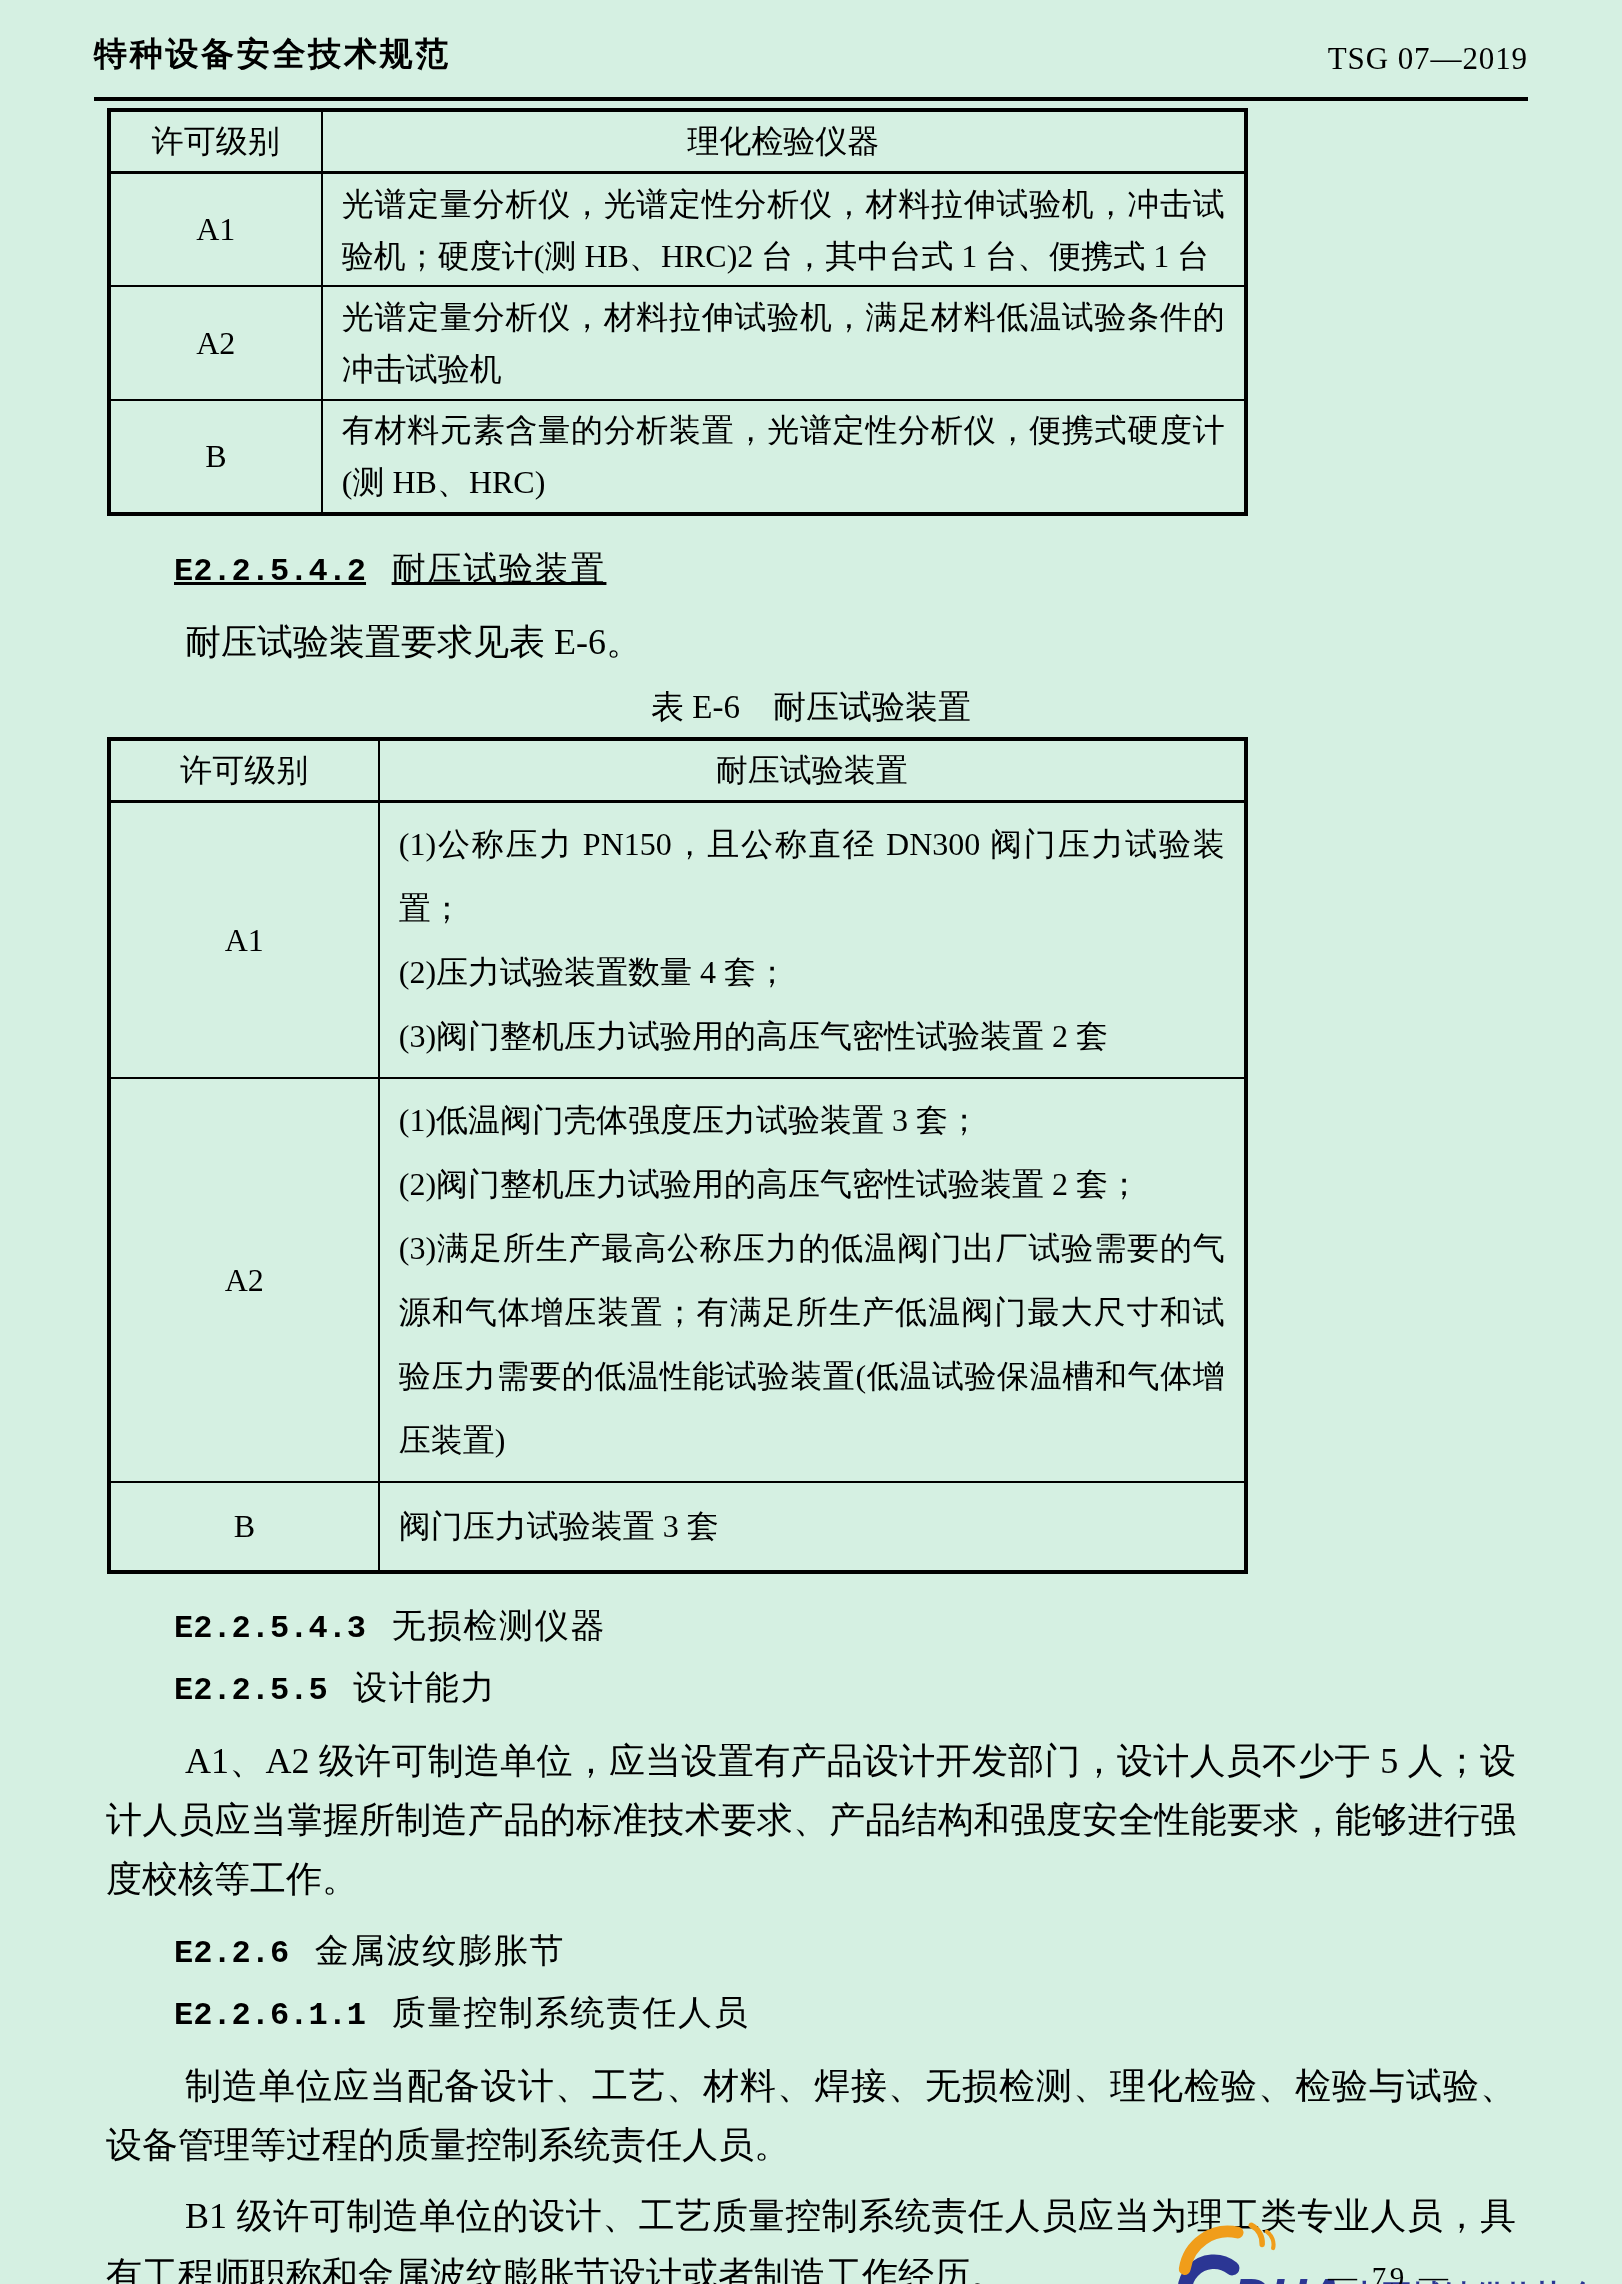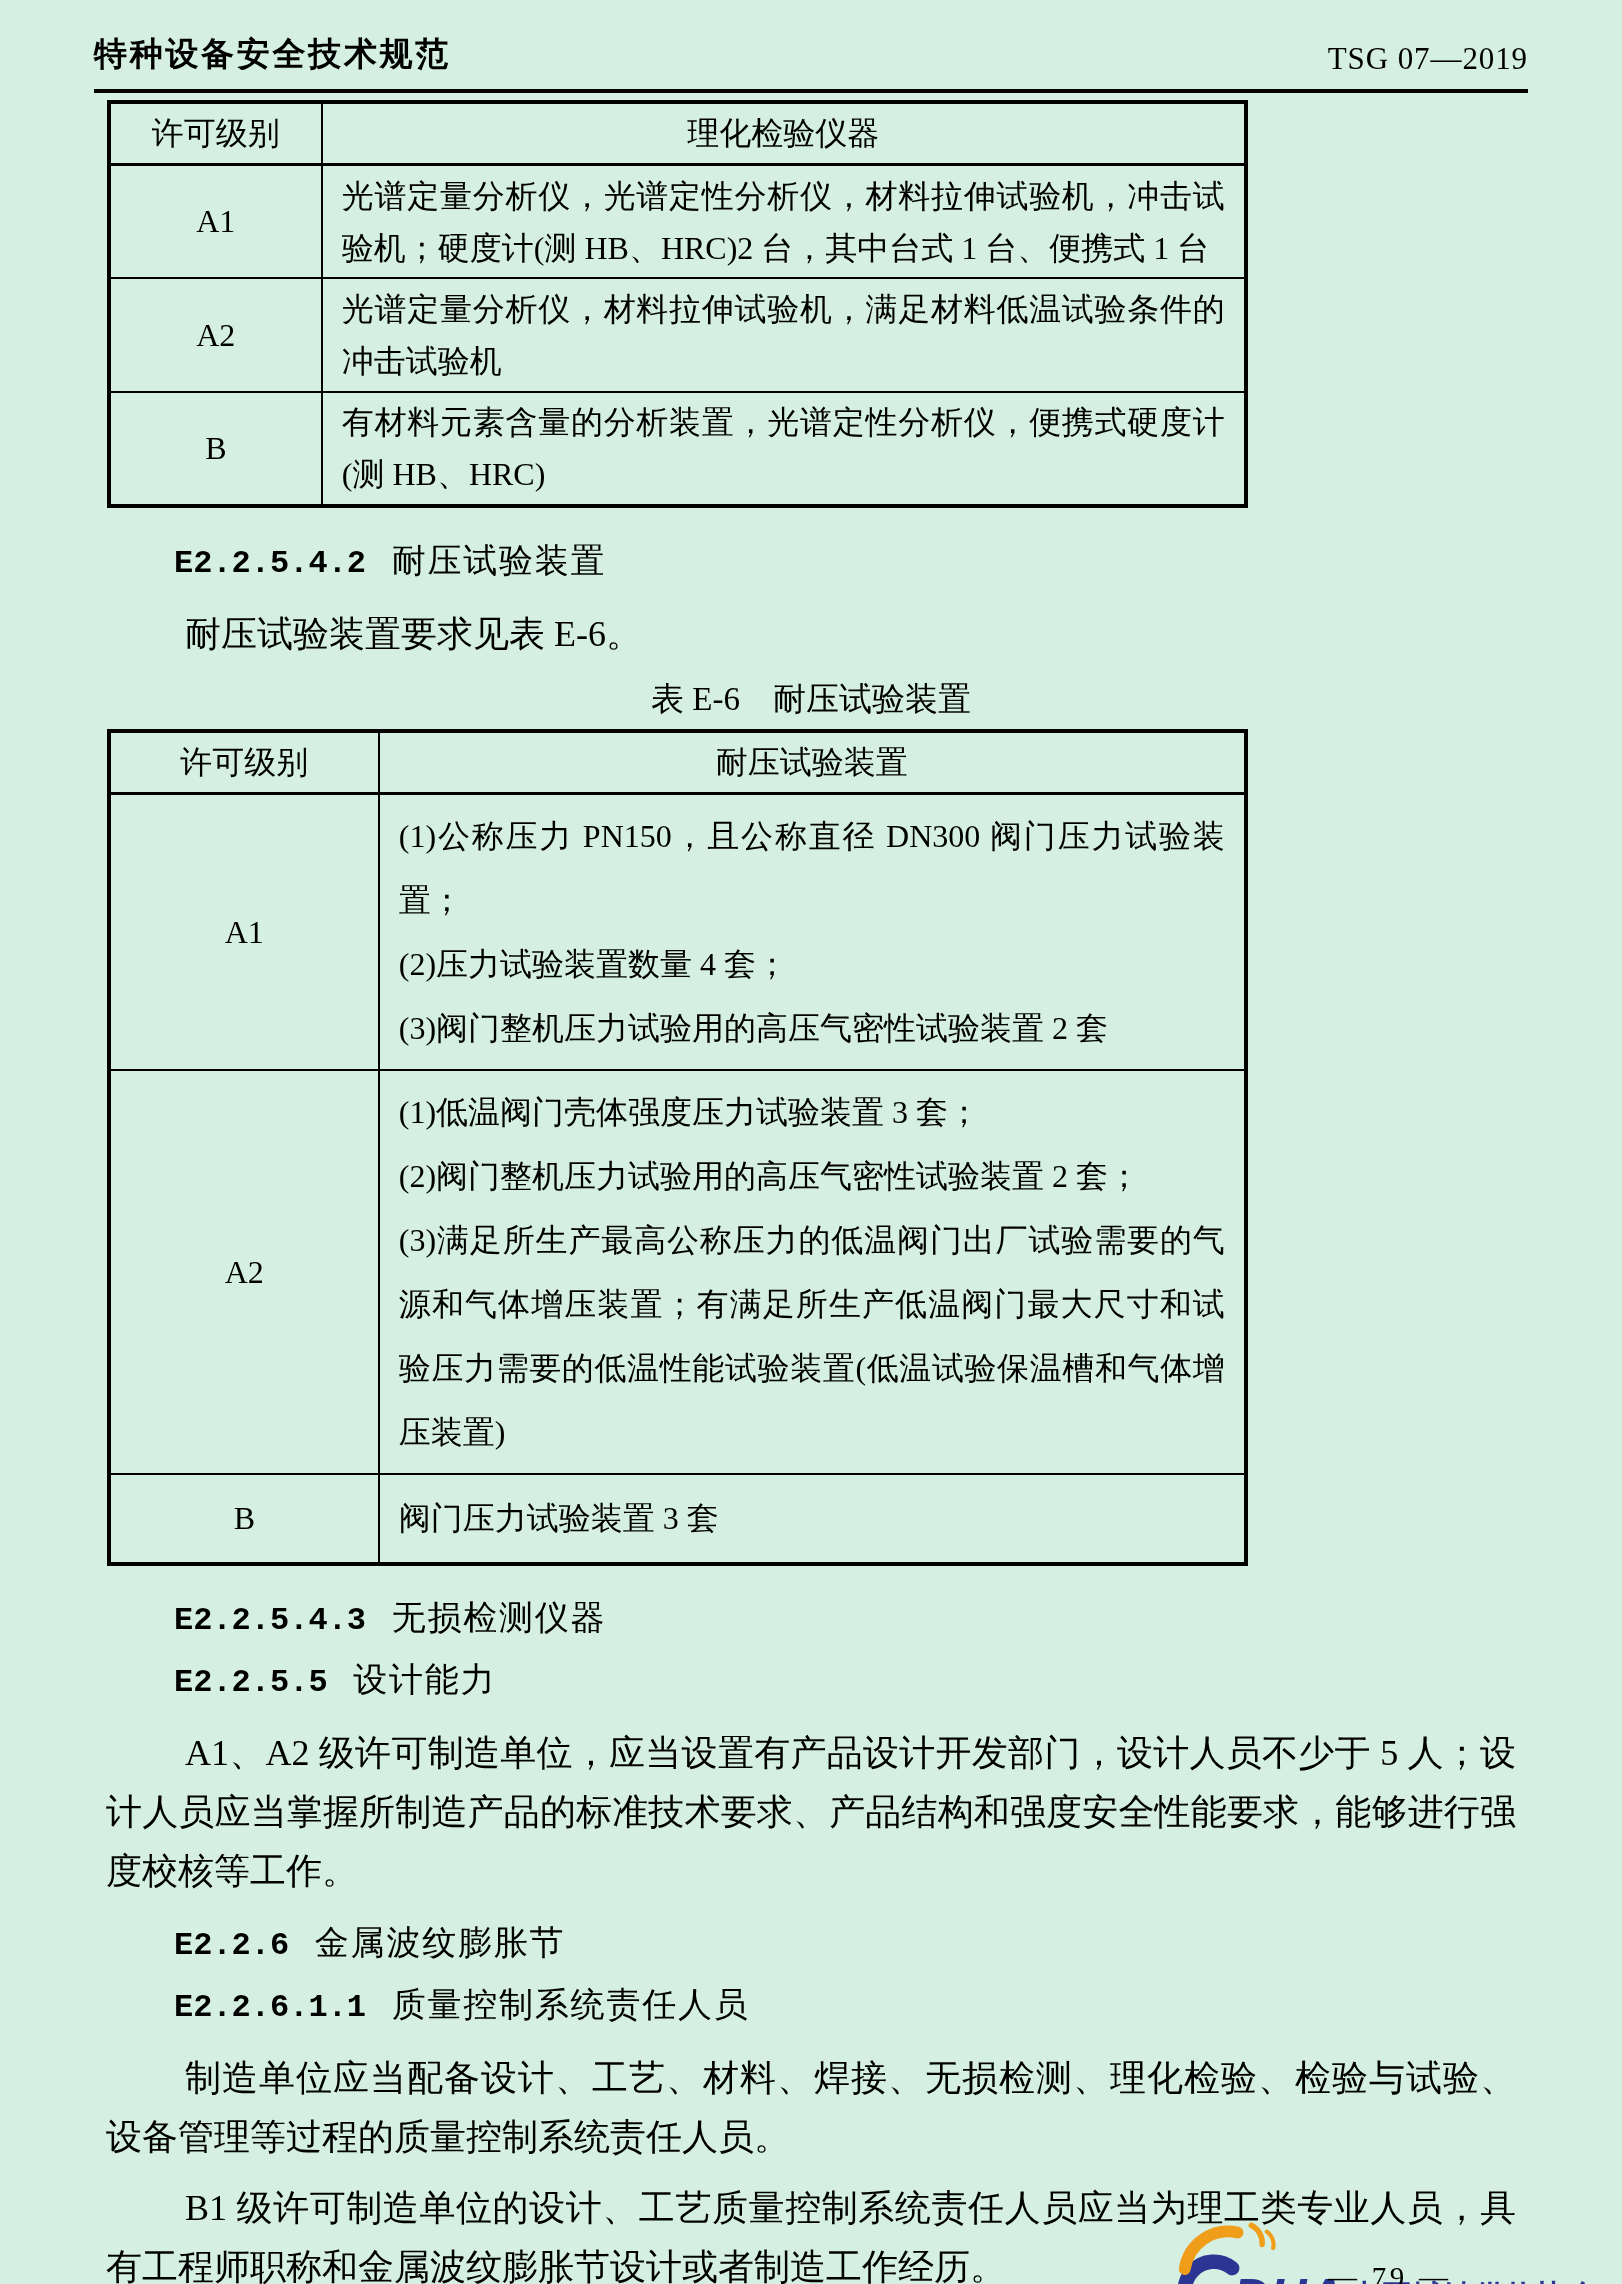--- a/index.html
+++ b/index.html
@@ -9,21 +9,21 @@
     position: relative;
     overflow: hidden;
     font-family: "Liberation Serif", "DejaVu Serif", serif;
     color: #000;
   }
   .content { margin: 0 94px; position: relative; }
 
   
   .doc-header {
     display: flex; justify-content: space-between; align-items: flex-end;
-    padding-top: 32px; padding-bottom: 12px;
+    padding-top: 32px; padding-bottom: 20px;
     border-bottom: 4.1px solid #000;
   }
   .doc-header .hleft {
     font-family: "Liberation Sans", "DejaVu Sans", sans-serif;
     font-weight: bold; font-size: 33px; letter-spacing: 2.7px;
   }
   .doc-header .hright {
     font-family: "Liberation Serif", "DejaVu Serif", serif;
     font-size: 31px; letter-spacing: 0.9px;
   }
@@ -64,21 +64,21 @@
   .heading {
     font-family: "Liberation Sans", "DejaVu Sans", sans-serif;
     font-size: 34px; line-height: 59px;
     padding-left: 80px; white-space: nowrap;
   }
   .heading .num {
     font-family: "Liberation Mono", "DejaVu Sans Mono", monospace;
     font-size: 32px; font-weight: bold;
   }
   .heading .ttl { margin-left: 25.6px; letter-spacing: 1.8px; }
-  .gap-lg { margin-top: 23px; }
+  .gap-lg { margin-top: 23px; text-decoration: underline; }
   .gap-md { margin-top: 22px; }
 
   .para {
     font-size: 36px; line-height: 59px;
     text-align: justify; text-indent: 79px; margin: 12px;
   }
 
   
   .page-num {
     position: absolute; left: 1328px; top: 2261px;

